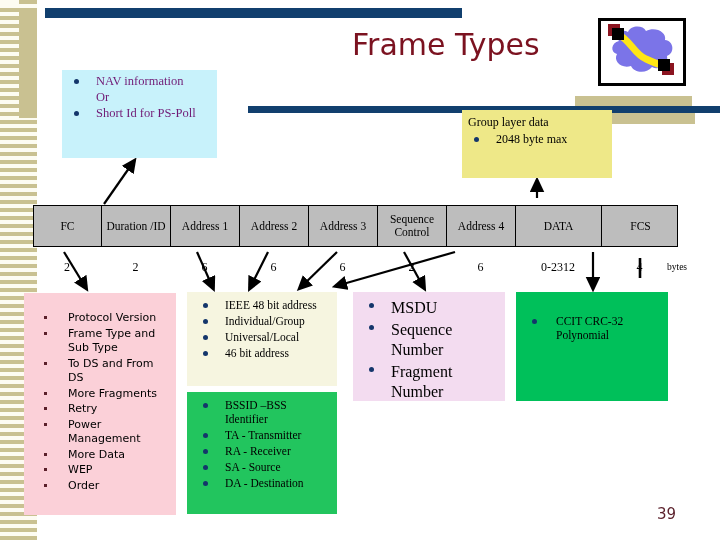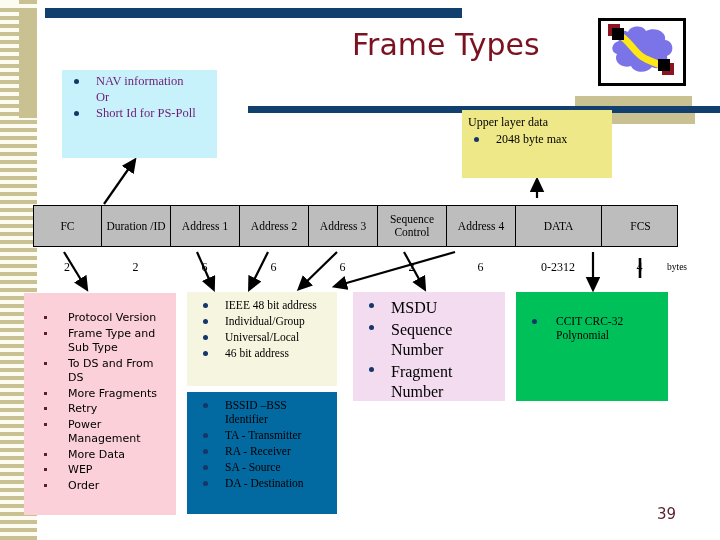--- a/index.html
+++ b/index.html
@@ -50,21 +50,21 @@
     font-size:12px;color:#000;padding-top:5px;}
   #upper-box .hdr{margin-bottom:2px;}
 
   #fc-box{left:24px;top:293px;width:152px;height:222px;background:#fbd0d8;
     font-family:"DejaVu Sans", sans-serif;font-size:11px;color:#000;padding-top:18px;}
   #fc-box li{padding-left:38px;line-height:1.32;margin-bottom:1px;}
   #fc-box li:before{left:14px;top:5px;width:3px;height:3px;border-radius:0;background:#5a1f2a;}
 
   #addr-box{left:187px;top:292px;width:150px;height:94px;background:#f6f5e0;
     font-size:11.5px;color:#000;padding-top:6px;}
-  #addr-box2{left:187px;top:392px;width:150px;height:122px;background:#0369a1;
+  #addr-box2{left:187px;top:392px;width:150px;height:122px;background:#22c55e;
     font-size:11.5px;color:#000;padding-top:6px;}
   #addr-box li, #addr-box2 li{padding-left:32px;line-height:1.22;margin-bottom:2px;}
   #addr-box li:before, #addr-box2 li:before{left:10px;top:5px;width:5px;height:5px;}
 
   #msdu-box{left:353px;top:292px;width:152px;height:109px;background:#f3dcf0;
     font-size:16px;color:#000;padding-top:6px;}
   #msdu-box li{padding-left:32px;line-height:1.25;margin-bottom:2px;}
   #msdu-box li:before{left:10px;top:5px;}
 
   #fcs-box{left:516px;top:292px;width:152px;height:109px;background:#00c05a;
@@ -154,21 +154,21 @@
 
   <div class="callout" id="nav-box">
     <ul>
       <li>NAV information</li>
       <li class="plain">Or</li>
       <li>Short Id for PS-Poll</li>
     </ul>
   </div>
 
   <div class="callout" id="upper-box">
-    <div class="hdr">Upper layer data</div>
+    <div class="hdr">Group layer data</div>
     <ul>
       <li>2048 byte max</li>
     </ul>
   </div>
 
   <div id="frame-table">
     <div class="cell" style="flex: 0 0 68px;">FC</div>
     <div class="cell" style="flex: 0 0 69px;">Duration /ID</div>
     <div class="cell" style="flex: 0 0 69px;">Address 1</div>
     <div class="cell" style="flex: 0 0 69px;">Address 2</div>

